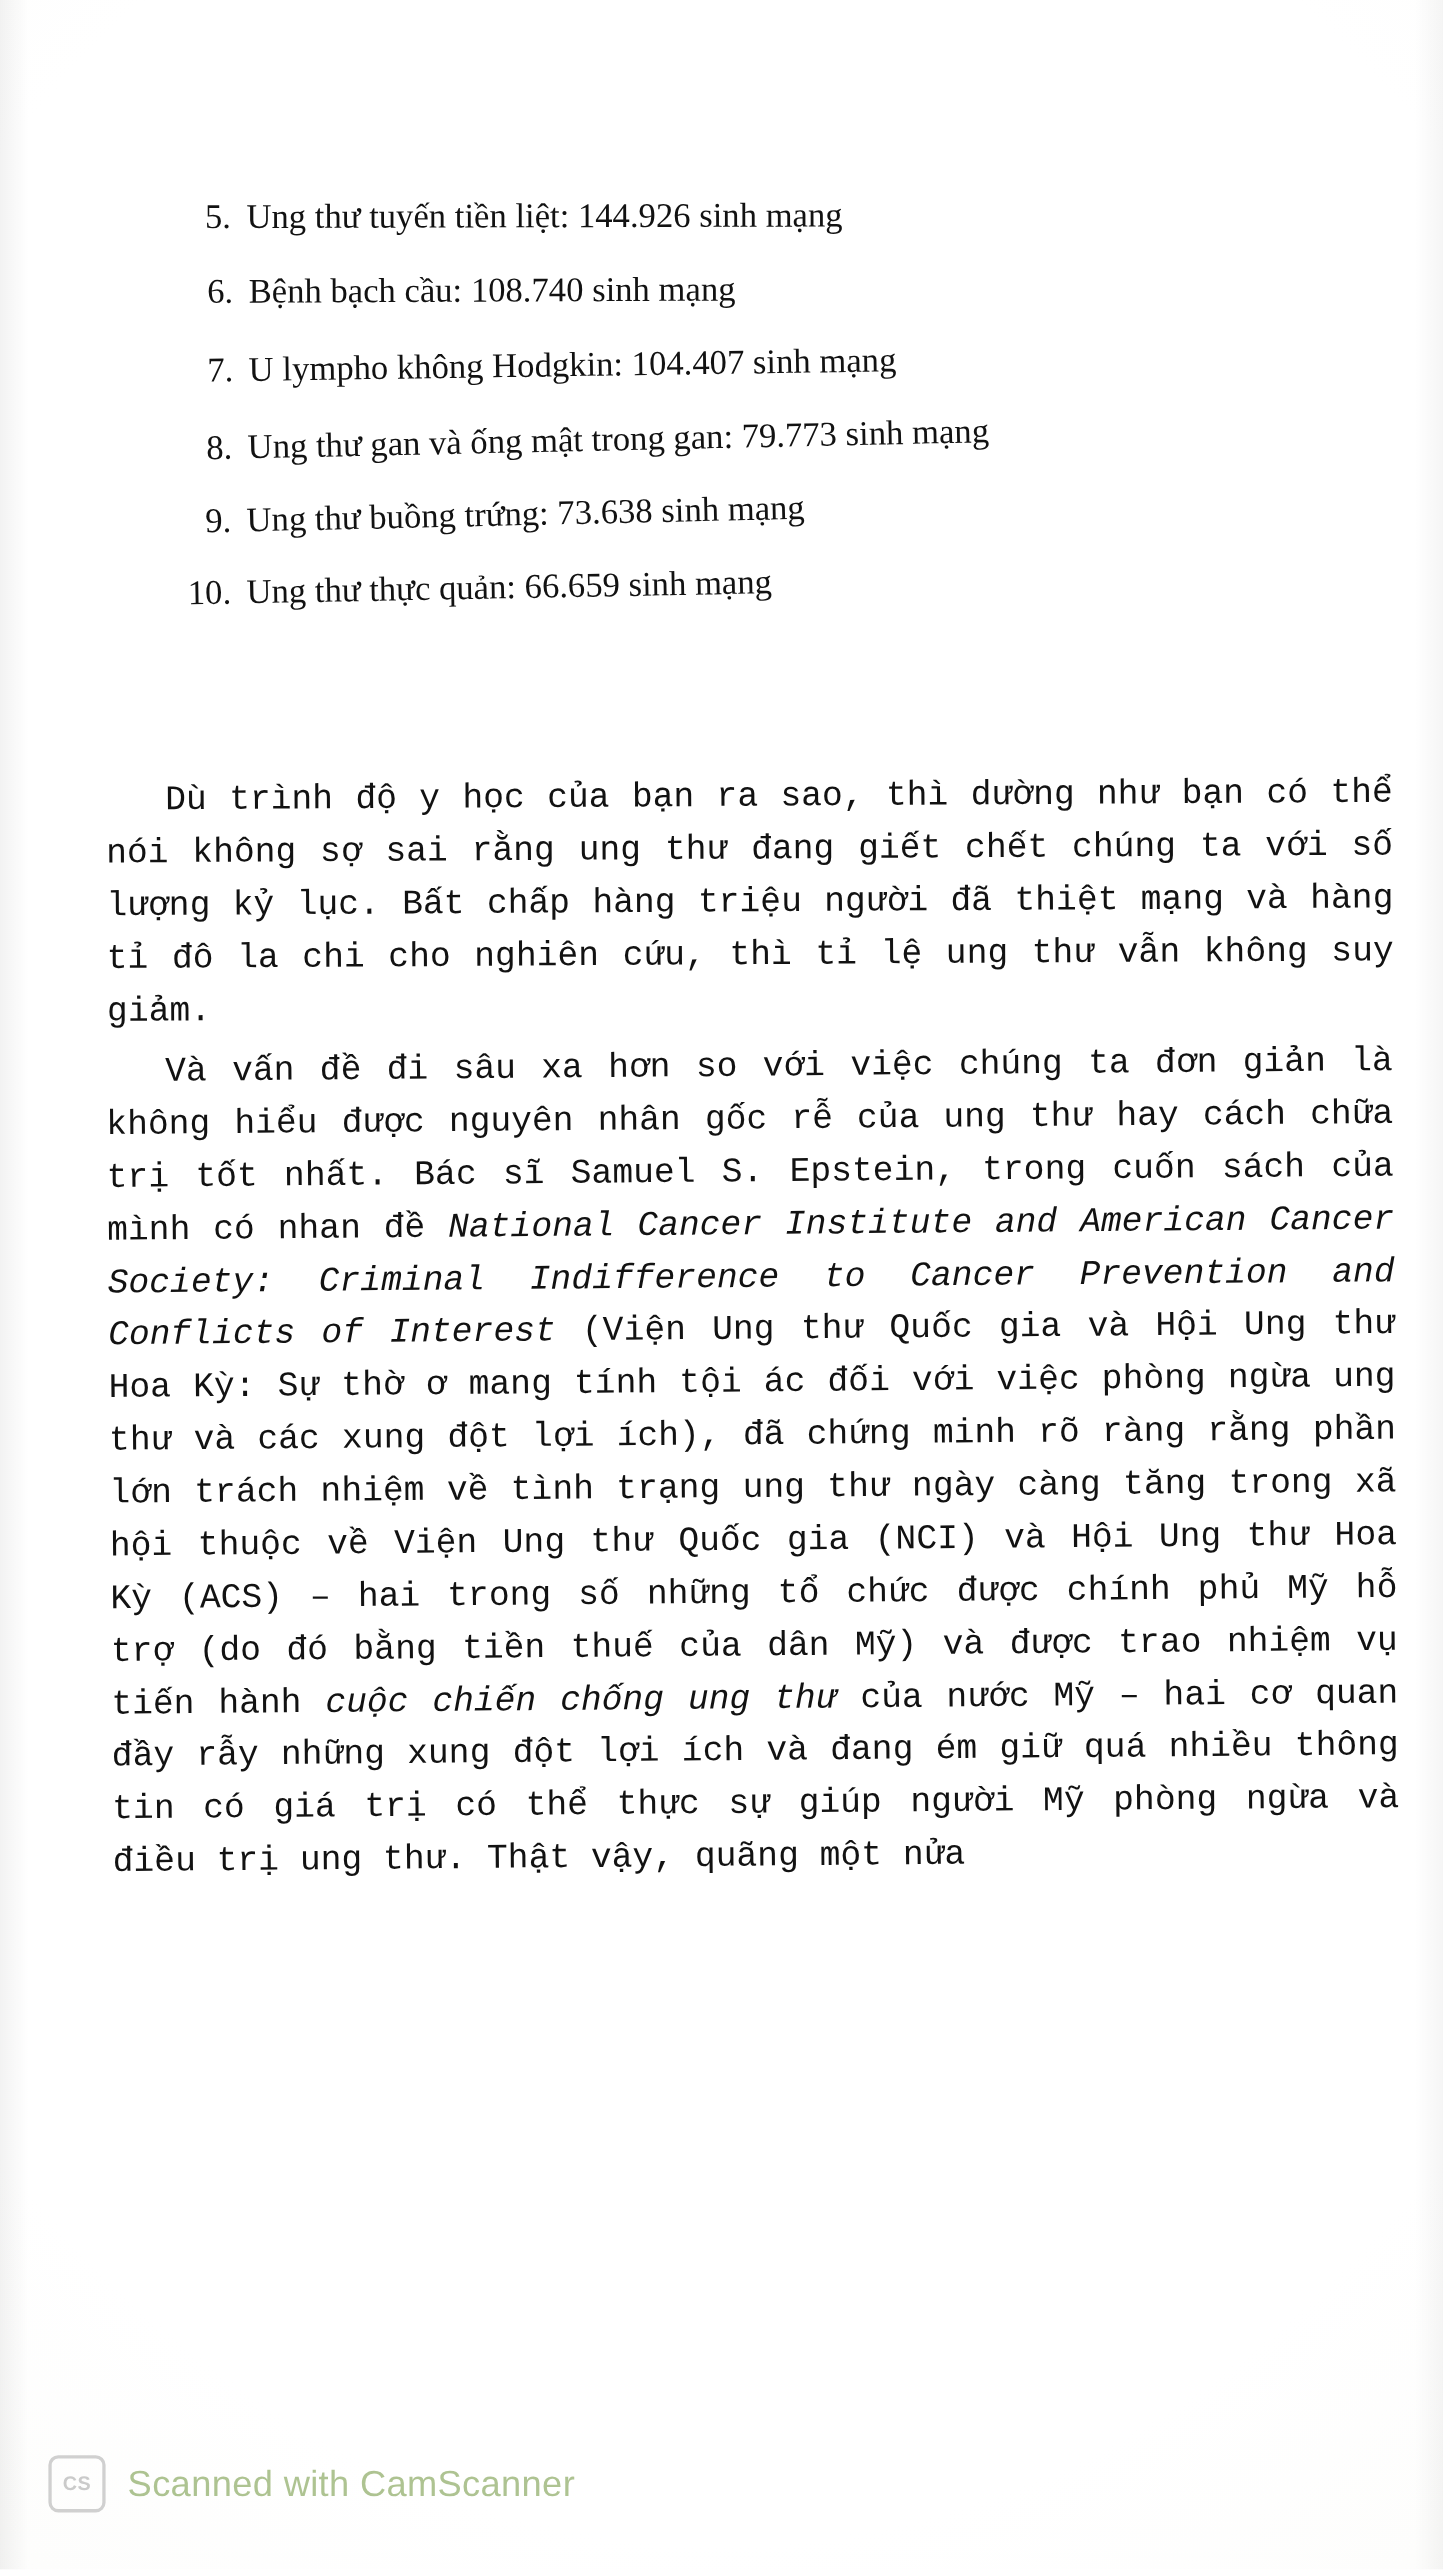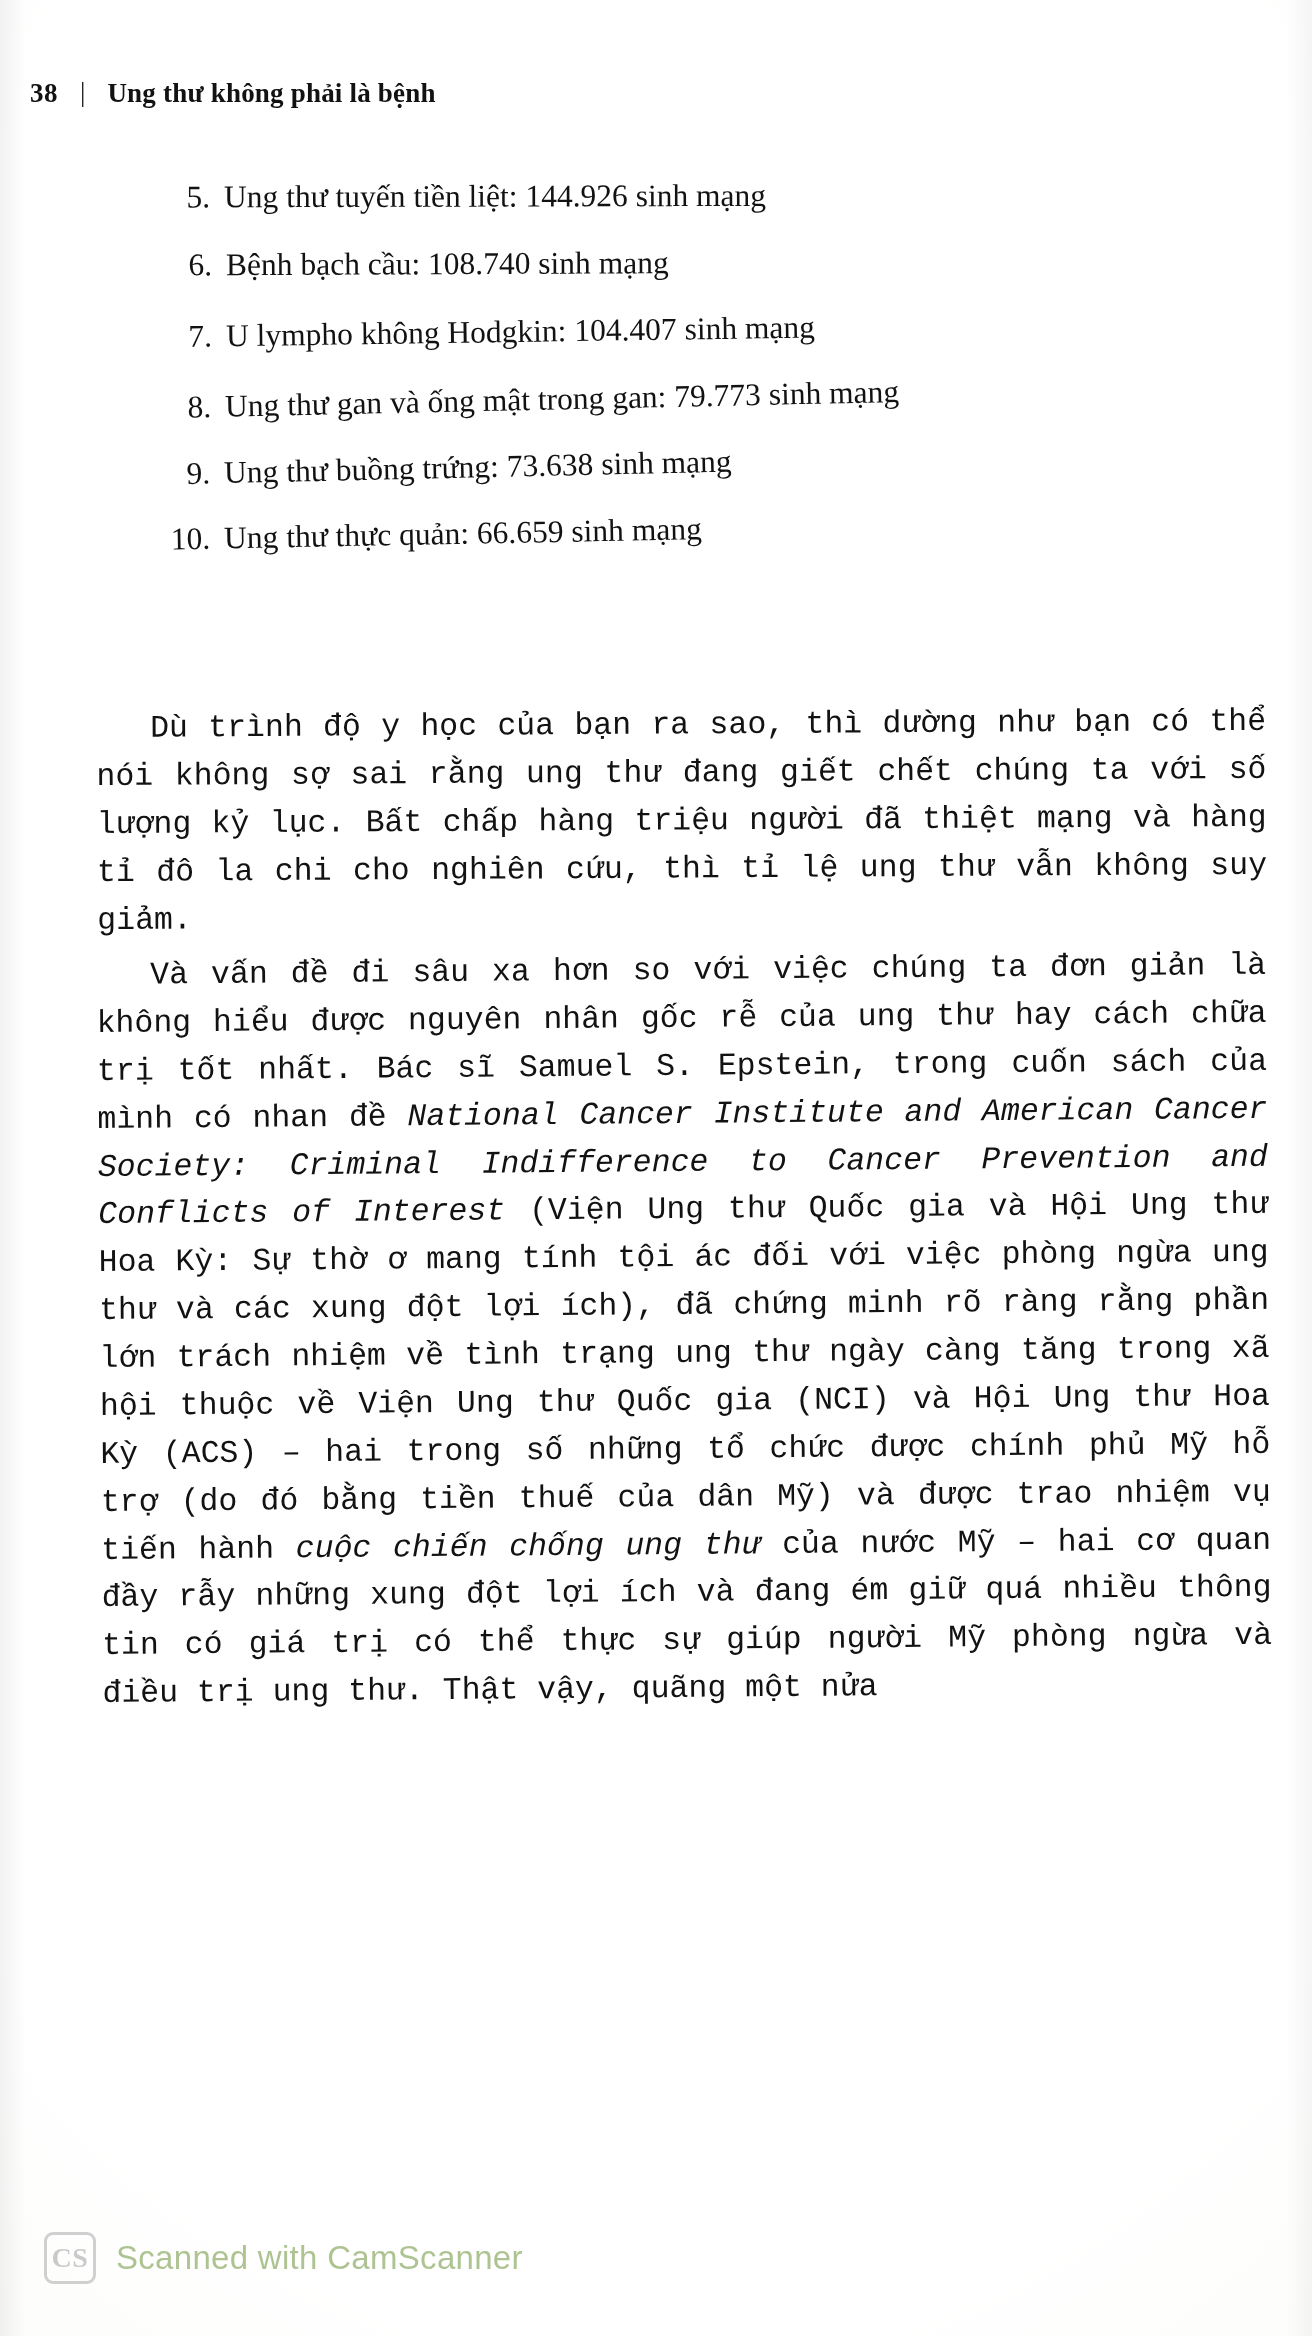--- a/index.html
+++ b/index.html
@@ -128,22 +128,22 @@
     align-items: center;
     gap: 20px;
     opacity: 0.45;
   }
   .cs-badge {
     width: 52px;
     height: 52px;
     border: 3px solid #9a9a9a;
     border-radius: 9px;
     color: #8d8d8d;
-    font-family: Liberation Serif, serif;
-    font-size: 28px;
+    font-family: Liberation Sans, sans-serif;
+    font-size: 18px;
     font-weight: bold;
     display: flex;
     align-items: center;
     justify-content: center;
     letter-spacing: 0.5px;
   }
   .cs-text {
     font-family: "Liberation Sans", sans-serif;
     font-size: 33px;
     color: #4d7c0f;
@@ -152,25 +152,20 @@
 </style>
 </head>
 <body>
 
 <div class="page-scan"></div>
 <div class="page-edge-shadow"></div>
 <div class="page-edge-shadow right"></div>
 
 <div class="content">
 
-  <div class="header">
-    <span class="folio">38</span>
-    <span class="rule">|</span>
-    <span class="title">Ung thư không phải là bệnh</span>
-  </div>
 
   <div class="list">
     <div class="list-item li-0">
       <span class="num">5.</span>
       <span class="txt">Ung thư tuyến tiền liệt: 144.926 sinh mạng</span>
     </div>
     <div class="list-item li-1">
       <span class="num">6.</span>
       <span class="txt">Bệnh bạch cầu: 108.740 sinh mạng</span>
     </div>

